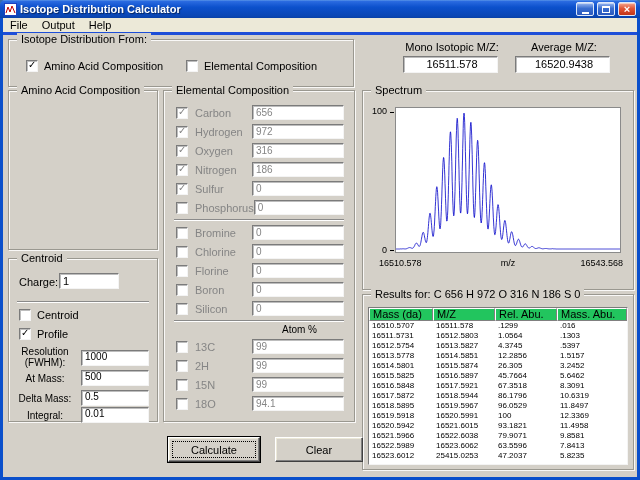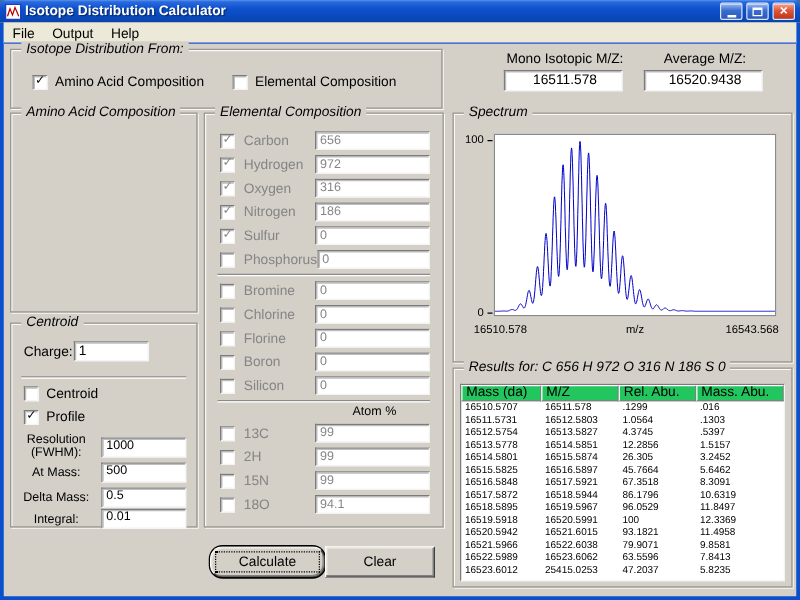--- a/index.html
+++ b/index.html
@@ -11,27 +11,27 @@
   .titlebar{height:18px;border-radius:5px 5px 0 0;display:flex;align-items:center;padding:0 4px;gap:3px;
     background:linear-gradient(180deg,#5a96e8 0%,#2a6ae0 8%,#0c50cc 40%,#0a46b4 90%,#0840a6 100%);}
   .title-text{flex:1;color:#fff;font-size:11px;font-weight:bold;text-shadow:1px 1px 1px rgba(0,0,0,.5);white-space:nowrap;overflow:hidden;}
   .tb-btn{width:18px;height:14px;border-radius:2px;border:1px solid #dce8fa;display:flex;align-items:center;justify-content:center;
     background:linear-gradient(180deg,#9db9f0 0%,#3a6ed0 45%,#2a58bc 100%);box-shadow:inset 0 1px 0 rgba(255,255,255,.45);cursor:default;}
   .tb-close{background:linear-gradient(180deg,#f4a892 0%,#e25637 45%,#c03418 100%);}
   .glyph-min{width:7px;height:2px;background:#fff;margin-top:7px;}
   .glyph-max{width:8px;height:7px;border:1px solid #fff;border-top-width:2px;}
   .glyph-x{color:#fff;font-size:11px;font-weight:bold;line-height:12px;}
   .frame{height:462px;border:3px solid #0a4fcb;border-top:0;background:#d4d0c8;}
-  .menubar{height:17px;background:#ece9d8;border-bottom:1px solid #1d4ed8;display:flex;align-items:flex-end;font-size:11px;}
+  .menubar{height:17px;background:#ece9d8;border-bottom:3px solid #1d4ed8;display:flex;align-items:flex-start;font-size:11px;}
   .menu-item{padding:1px 7px;color:#000;}
   .client{position:relative;height:441px;font-size:11px;color:#000;}
 
   
   .group{position:absolute;border:1px solid #9a9890;box-shadow:1px 1px 0 rgba(255,255,255,.85), inset 1px 1px 0 rgba(255,255,255,.85);}
-  .legend{position:absolute;top:-7px;left:8px;background:#d4d0c8;padding:0 4px;font-size:11px;white-space:nowrap;font-style:italic;}
+  .legend{position:absolute;top:-7px;left:8px;background:#d4d0c8;padding:0 4px;font-size:11px;white-space:nowrap;}
   .field{background:#fff;border:1px solid;border-color:#7b7b7b #f4f4f4 #f4f4f4 #7b7b7b;box-shadow:inset 1px 1px 0 #bdbdbd;
     font-size:11px;padding-left:3px;white-space:nowrap;overflow:hidden;}
   .cb{position:relative;width:12px;height:12px;flex:none;background:#fff;border:1px solid;border-color:#7b7b7b #f4f4f4 #f4f4f4 #7b7b7b;box-shadow:inset 1px 1px 0 #bdbdbd;}
   .cb.checked::after{content:"\2713";font-family:"DejaVu Sans",sans-serif;position:absolute;left:1px;top:-2px;font-size:10px;font-weight:bold;color:#000;}
   .cb.disabled.checked::after{color:#858585;}
   .check-row{position:absolute;display:flex;align-items:center;gap:6px;}
   .btn{position:absolute;background:#d4d0c8;border:1px solid;border-color:#fff #404040 #404040 #fff;
     box-shadow:inset -1px -1px 0 #808080,inset 1px 1px 0 #ece9d8;font-size:11px;display:flex;align-items:center;justify-content:center;}
   .btn.default{box-shadow:0 0 0 1px #000,inset -1px -1px 0 #808080,inset 1px 1px 0 #ece9d8;}
   .btn.default::after{content:"";position:absolute;inset:3px;border:1px dotted #000;}
@@ -75,22 +75,22 @@
   .group-results{left:359px;top:259px;width:272px;height:176px;}
   .listview{position:absolute;left:5px;top:12px;width:260px;height:158px;background:#fff;
     border:1px solid;border-color:#7b7b7b #f4f4f4 #f4f4f4 #7b7b7b;overflow:hidden;}
   .lv-header{display:flex;height:13px;}
   .lv-hcell{background:#22c55e;border:1px solid;border-color:#fff #808080 #808080 #fff;font-size:11px;line-height:11px;padding-left:3px;white-space:nowrap;overflow:hidden;}
   .hc0{width:64px;} .hc1{width:62px;} .hc2{width:62px;} .hc3{flex:1;}
   .result-row{display:flex;height:10px;font-size:8px;line-height:10px;}
   .rc{padding-left:3px;white-space:nowrap;overflow:hidden;}
   .rc.c0{width:64px;} .rc.c1{width:62px;} .rc.c2{width:62px;} .rc.c3{flex:1;}
 
-  .btn-calculate{left:165px;top:402px;width:92px;height:25px;border-radius:10px;}
-  .btn-clear{left:257px;top:402px;width:88px;height:25px;}
+  .btn-calculate{left:165px;top:402px;width:92px;height:25px;}
+  .btn-clear{left:272px;top:402px;width:88px;height:25px;}
 </style>
 </head>
 <body>
 
 <div class="window">
 
   <div class="titlebar">
     <span style="display:flex;">
       <svg width="13" height="13">
           <rect x="0.5" y="0.5" width="12" height="12" fill="#fff" stroke="#1c3fbf"></rect>

